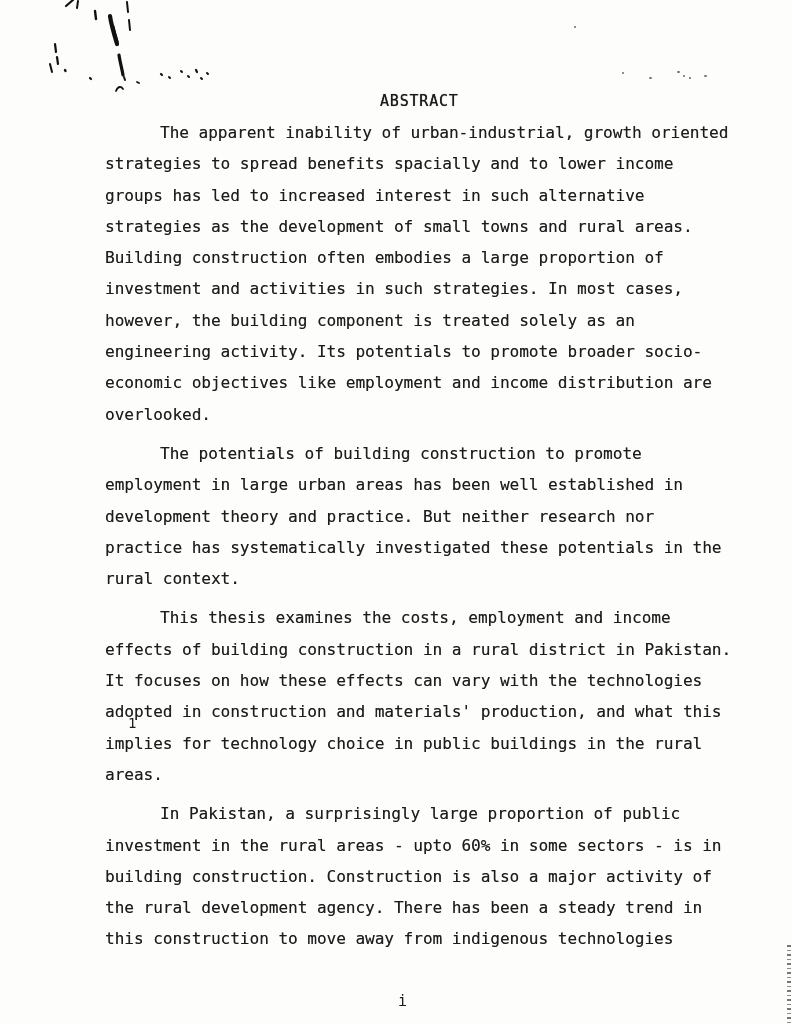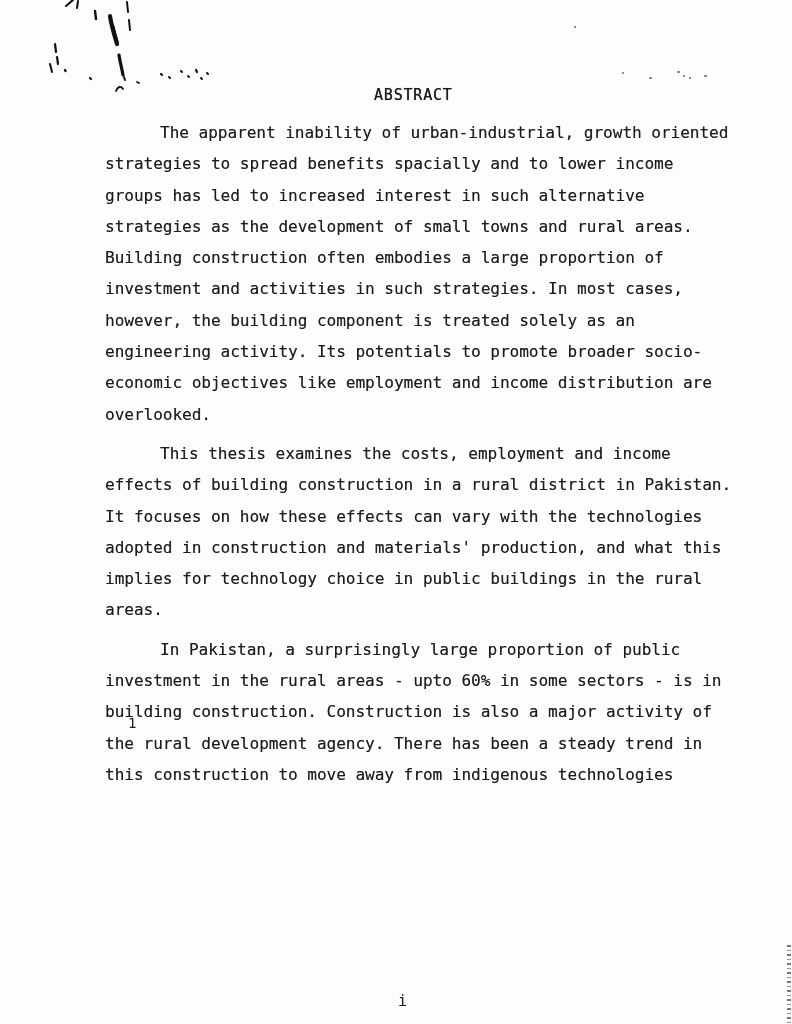--- a/index.html
+++ b/index.html
@@ -13,21 +13,21 @@
     font-family: "DejaVu Sans Mono", "Liberation Mono", monospace;
     color: #1c1c1c;
   }
   .doc-title {
     position: absolute;
     left: 368px;
     top: 80px;
     font-size: 15px;
     letter-spacing: 0.8px;
     font-weight: normal;
-    margin: 6px;
+    margin: 12px;
     filter: blur(0.3px);
     text-shadow: 0 0 0.7px #2a2a2a;
   }
   .body-text {
     position: absolute;
     left: 97px;
     top: 109px;
     width: 645px;
     font-size: 16px;
     line-height: 31.3px;
@@ -125,20 +125,25 @@
     <p class="para">The apparent inability of urban-industrial, growth oriented
 strategies to spread benefits spacially and to lower income
 groups has led to increased interest in such alternative
 strategies as the development of small towns and rural areas.
 Building construction often embodies a large proportion of
 investment and activities in such strategies. In most cases,
 however, the building component is treated solely as an
 engineering activity. Its potentials to promote broader socio-
 economic objectives like employment and income distribution are
 overlooked.</p>
+    <p class="para">The potentials of building construction to promote
+employment in large urban areas has been well established in
+development theory and practice. But neither research nor
+practice has systematically investigated these potentials in the
+rural context.</p>
     <p class="para">This thesis examines the costs, employment and income
 effects of building construction in a rural district in Pakistan.
 It focuses on how these effects can vary with the technologies
 adopted in construction and materials' production, and what this
 implies for technology choice in public buildings in the rural
 areas.</p>
     <p class="para">In Pakistan, a surprisingly large proportion of public
 investment in the rural areas - upto 60% in some sectors - is in
 building construction. Construction is also a major activity of
 the rural development agency. There has been a steady trend in

